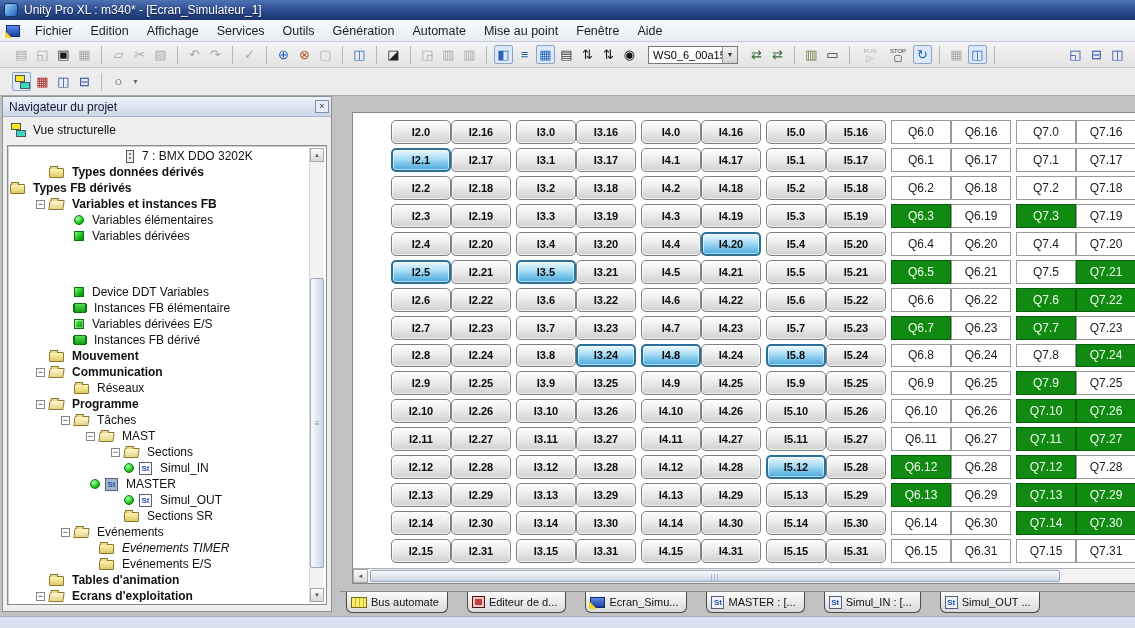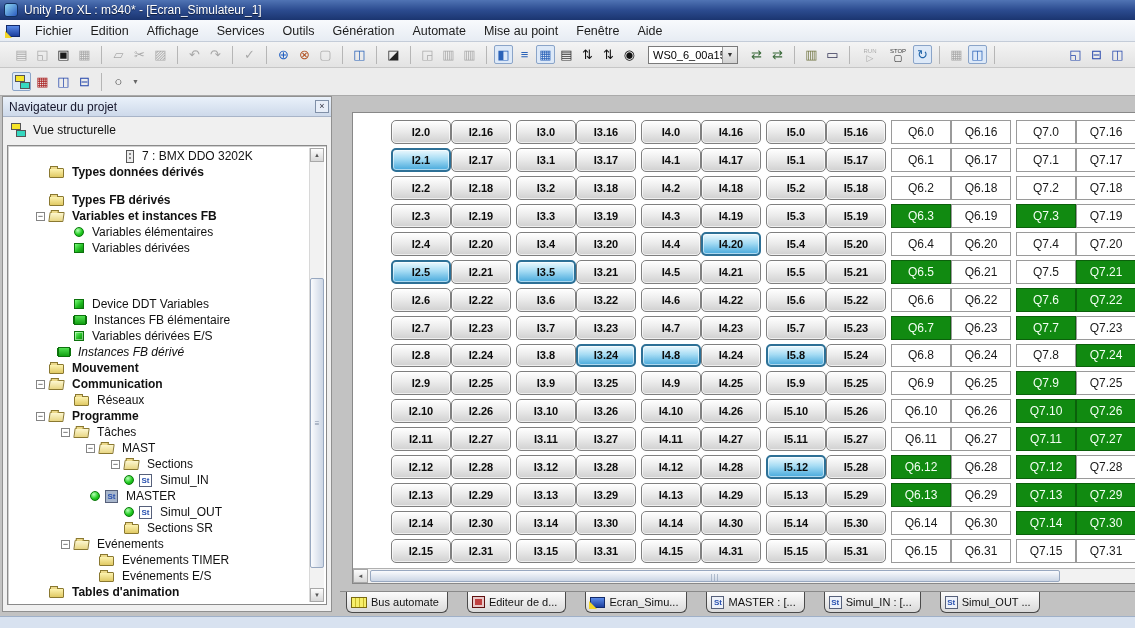--- a/index.html
+++ b/index.html
@@ -383,21 +383,21 @@
   <div class="tree-box">
     <div class="tree">
         <div class="trow" style="padding-left: 114px;">
           <span class="ti ti-module"></span>
           <span class="lbl">7 : BMX DDO 3202K</span>
         </div>
         <div class="trow bold" style="padding-left: 39px;">
           <span class="ti ti-folder"></span>
           <span class="lbl">Types données dérivés</span>
         </div>
-        <div class="trow bold" style="padding-left: 39px; margin-top: 12px;">
+        <div class="trow bold" style="">
           <span class="ti ti-folder"></span>
           <span class="lbl">Types FB dérivés</span>
         </div>
         <div class="trow bold" style="padding-left: 26px;">
           <span class="exp">−</span>
           <span class="ti ti-folder-open"></span>
           <span class="lbl">Variables et instances FB</span>
         </div>
         <div class="trow" style="padding-left: 64px;">
           <span class="ti ti-dot"></span>
@@ -412,21 +412,21 @@
           <span class="lbl">Device DDT Variables</span>
         </div>
         <div class="trow" style="padding-left: 64px;">
           <span class="ti ti-fb"></span>
           <span class="lbl">Instances FB élémentaire</span>
         </div>
         <div class="trow" style="padding-left: 64px;">
           <span class="ti ti-cube-io"></span>
           <span class="lbl">Variables dérivées E/S</span>
         </div>
-        <div class="trow" style="padding-left: 48px; font-style: italic;">
+        <div class="trow" style="padding-left: 64px;">
           <span class="ti ti-fb"></span>
           <span class="lbl">Instances FB dérivé</span>
         </div>
         <div class="trow bold" style="padding-left: 39px;">
           <span class="ti ti-folder"></span>
           <span class="lbl">Mouvement</span>
         </div>
         <div class="trow bold" style="padding-left: 26px;">
           <span class="exp">−</span>
           <span class="ti ti-folder-open"></span>
@@ -473,21 +473,21 @@
         </div>
         <div class="trow" style="padding-left: 114px;">
           <span class="ti ti-folder"></span>
           <span class="lbl">Sections SR</span>
         </div>
         <div class="trow" style="padding-left: 51px;">
           <span class="exp">−</span>
           <span class="ti ti-folder-open"></span>
           <span class="lbl">Evénements</span>
         </div>
-        <div class="trow" style="padding-left: 89px;">
+        <div class="trow" style="padding-left: 89px; font-style: italic;">
           <span class="ti ti-folder"></span>
           <span class="lbl">Evénements TIMER</span>
         </div>
         <div class="trow" style="padding-left: 89px;">
           <span class="ti ti-folder"></span>
           <span class="lbl">Evénements E/S</span>
         </div>
         <div class="trow bold" style="padding-left: 39px;">
           <span class="ti ti-folder"></span>
           <span class="lbl">Tables d'animation</span>

